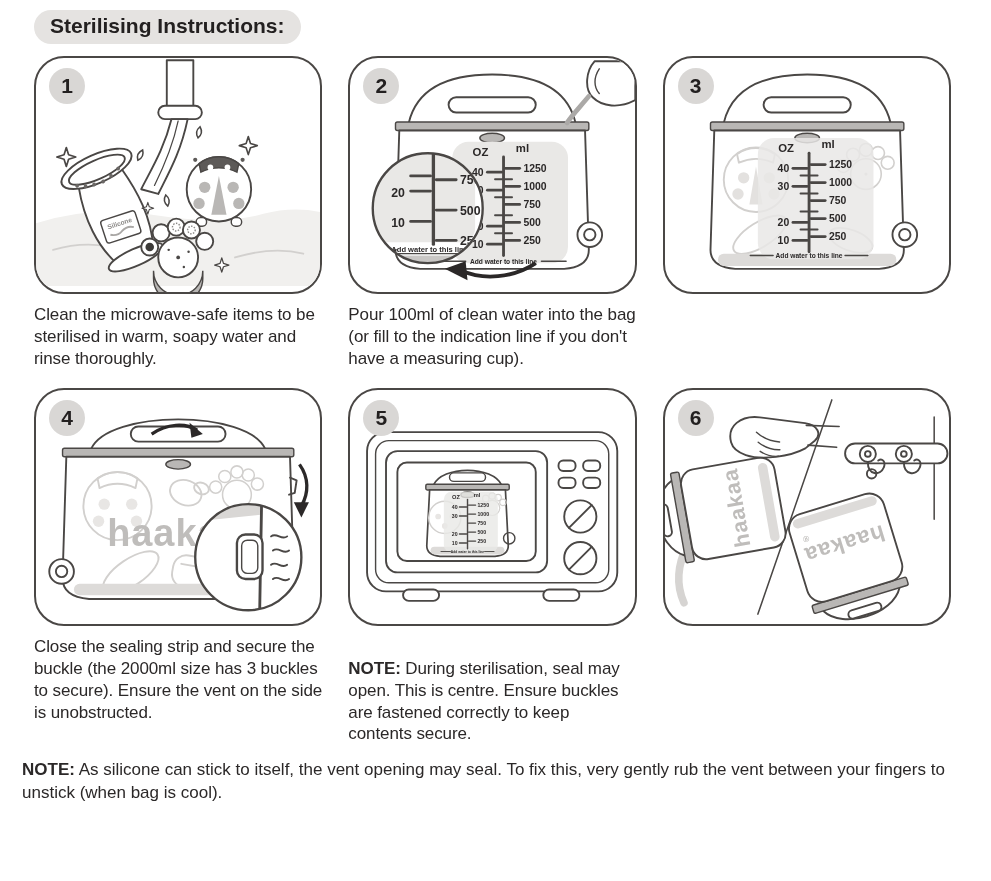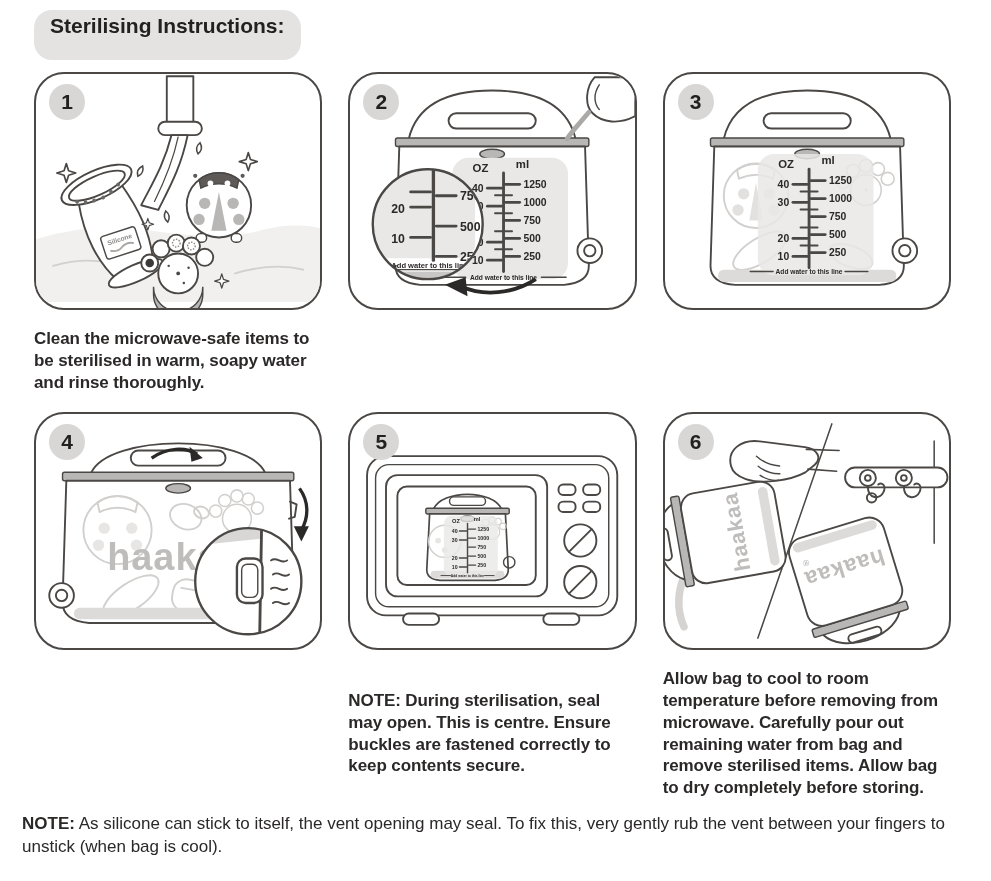--- a/index.html
+++ b/index.html
@@ -1,25 +1,25 @@
 <!DOCTYPE html>
 <html><head>
 <meta charset="utf-8">
 <style>
   html,body{margin:0;padding:0;background:#ffffff;}
   body{width:991px;height:881px;font-family:"Liberation Sans",sans-serif;color:#2b2828;overflow:hidden;}
   .title-pill{display:inline-block;margin:10px 0 12px 34px;background:#e5e3e1;border-radius:18px;
-    padding:4px 16px 22px;font-size:21px;font-weight:bold;color:#232020;}
+    padding:4px 16px 6px;font-size:21px;font-weight:bold;color:#232020;}
   .grid{display:grid;grid-template-columns:repeat(3,1fr);column-gap:26px;row-gap:18px;padding:0 40px 0 34px;}
   .cell{display:flex;flex-direction:column;}
   .panel{position:relative;height:234px;border:2.5px solid #4a4745;border-radius:30px;background:#fff;overflow:hidden;}
   .badge{position:absolute;top:10px;left:13px;width:36px;height:36px;border-radius:50%;background:#d9d7d5;
     display:flex;align-items:center;justify-content:center;font-size:21px;font-weight:bold;color:#232020;z-index:2;}
   .panel svg{position:absolute;top:0;left:0;width:100%;height:100%;}
-  .caption{margin-top:18px;font-size:17px;line-height:1.29;color:#2b2828;letter-spacing:-0.1px;font-weight:bold;}
+  .caption{margin-top:10px;font-size:17px;line-height:1.29;color:#2b2828;letter-spacing:-0.1px;}
   .footer-note{padding:14px 30px 0 22px;font-size:17px;line-height:1.32;color:#2b2828;}
   
   .ln{fill:none;stroke:#4a4745;stroke-width:2;stroke-linecap:round;stroke-linejoin:round;}
   .lnf{fill:#ffffff;stroke:#4a4745;stroke-width:2;stroke-linecap:round;stroke-linejoin:round;}
   .thick{stroke-width:3;}
   .fln{fill:none;stroke:#d2d0ce;stroke-width:2;stroke-linecap:round;stroke-linejoin:round;}
   .grayfill{fill:#b9b7b5;stroke:#4a4745;stroke-width:1.5;}
   .softgray{fill:#dddbd9;stroke:none;}
   .spotfill{fill:#b9b7b5;stroke:none;}
   text{font-family:"Liberation Sans",sans-serif;fill:#2b2828;}
@@ -210,20 +210,21 @@
           </g>
           <circle cx="82" cy="152" r="58" fill="none" stroke="#4a4745" stroke-width="2.5"></circle>
         </g>
 
         <g>
           <path d="M196,210 C172,226 140,228 118,218" stroke="#2b2828" stroke-width="4" fill="none"></path>
           <polygon points="122,208 100,216 124,228" fill="#2b2828"></polygon>
         </g>
       </svg>
     </div>
+    <div class="caption">Pour 100ml of clean water into the bag (or fill to the indication line if you don't have a measuring cup).</div>
   </div>
 
   <div class="cell">
     <div class="panel">
       <div class="badge">3</div>
       <svg viewBox="0 0 300 234">
         <g>
           <path class="lnf" d="M62,62 C72,20 112,11 150,11 C188,11 228,20 238,62"></path>
           <rect class="lnf" x="104" y="35" width="92" height="16" rx="8"></rect>
           <rect class="grayfill" x="48" y="61" width="204" height="9" rx="2"></rect>
@@ -362,20 +363,21 @@
             <rect x="160" y="116" width="78" height="13" fill="#d9d7d5" transform="rotate(-6 200 122)"></rect>
             <line class="ln" x1="238" y1="114" x2="236" y2="228" style="stroke-width:3"></line>
             <rect class="lnf" x="212" y="146" width="27" height="47" rx="9" style="stroke-width:2.5"></rect>
             <rect class="lnf" x="217" y="152" width="17" height="35" rx="6" style="stroke-width:1.5"></rect>
             <path class="ln" d="M248,148 c6,-5 11,5 17,0 M250,163 c6,-5 11,5 17,0 M248,178 c6,-5 11,5 17,0 M250,193 c6,-5 11,5 17,0"></path>
           </g>
           <circle cx="224" cy="170" r="56" fill="none" stroke="#4a4745" stroke-width="2.5"></circle>
         </g>
       </svg>
     </div>
+    <div class="caption">Close the sealing strip and secure the buckle (the 2000ml size has 3 buckles to secure). Ensure the vent on the side is unobstructed.</div>
   </div>
 
   <div class="cell">
     <div class="panel">
       <div class="badge">5</div>
       <svg viewBox="0 0 300 234">
         <g>
           <rect class="lnf" x="18" y="38" width="264" height="168" rx="20"></rect>
           <rect class="ln" x="27" y="47" width="246" height="150" rx="14" style="stroke-width:1.5"></rect>
           <rect class="lnf" x="38" y="58" width="170" height="128" rx="12"></rect>
@@ -496,21 +498,20 @@
             <rect class="lnf" x="-18" y="-76" width="36" height="9" rx="4.5"></rect>
             <rect class="grayfill" x="-52" y="-59" width="104" height="9" rx="2"></rect>
             <rect class="lnf" x="-52" y="-50" width="104" height="96" rx="16"></rect>
             <rect class="softgray" x="-46" y="32" width="92" height="10" rx="5"></rect>
             <text class="brand-txt" x="0" y="10" font-size="24" text-anchor="middle">haakaa</text>
             <text class="brand-txt" x="34" y="22" font-size="9">®</text>
           </g>
         </g>
       </svg>
     </div>
-    <div class="caption">Allow bag to cool to room temperature before removing from microwave. Carefully pour out remaining water from bag and remove sterilised items. Allow bag to dry completely before storing.</div>
   </div>
 
 </div>
 
 <div class="footer-note"><b>NOTE:</b><span> As silicone can stick to itself, the vent opening may seal. To fix this, very gently rub the vent between your fingers to unstick (when bag is cool).</span></div>
 
 
 
 
 </body></html>

